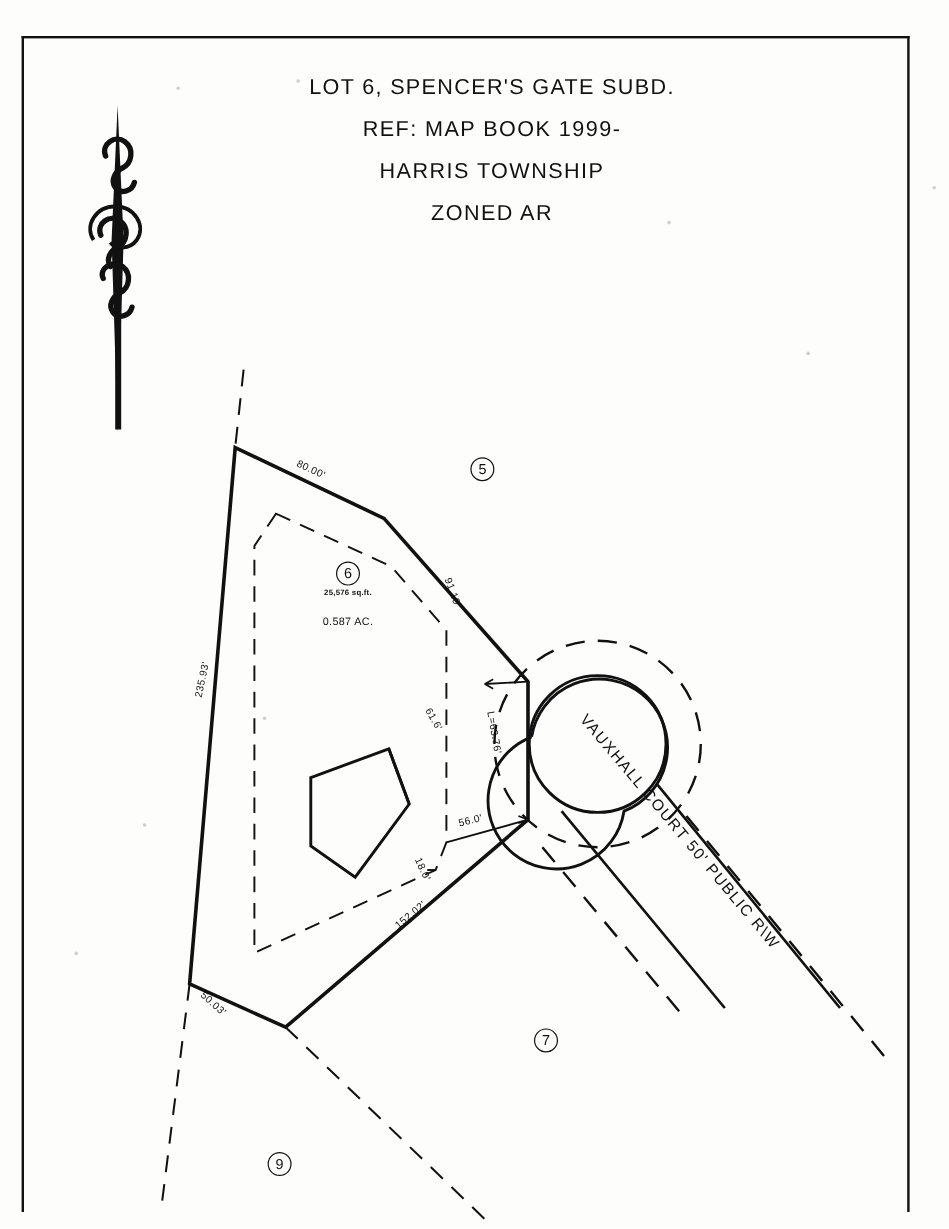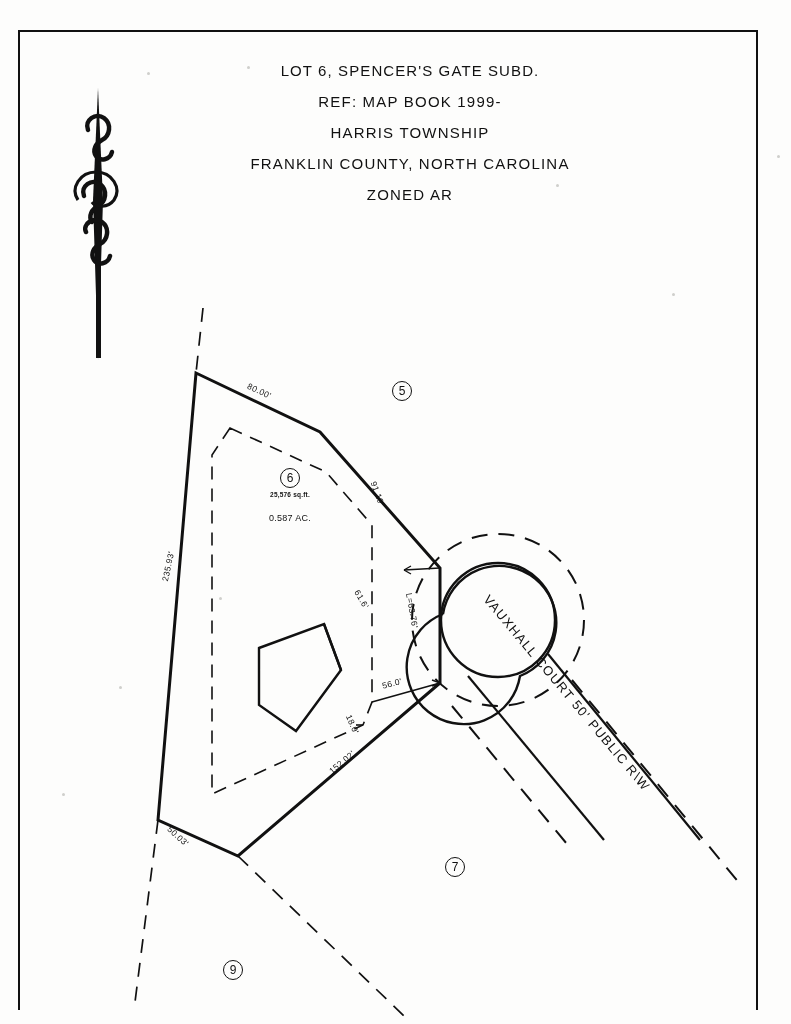--- a/index.html
+++ b/index.html
@@ -34,21 +34,21 @@
     width: 420px;
     text-align: center;
     color: #111;
   }
   .title-main {
     font-size: 12.5px;
     letter-spacing: 1.6px;
     margin-bottom: 48px;
   }
   .title-line {
-    font-size: 15px;
+    font-size: 18px;
     letter-spacing: 1.2px;
     margin-bottom: 14px;
   }
   .title-line.t1 { letter-spacing: 1.1px; }
   .svg-layer {
     position: absolute;
     left: 0;
     top: 0;
     width: 791px;
     height: 1024px;
@@ -113,21 +113,20 @@
   <div class="speck" style="left:672px;top:293px;width:3px;height:3px;"></div>
   <div class="speck" style="left:777px;top:155px;width:3px;height:3px;"></div>
   <div class="speck" style="left:119px;top:686px;width:3px;height:3px;"></div>
   <div class="speck" style="left:62px;top:793px;width:3px;height:3px;"></div>
   <div class="speck" style="left:219px;top:597px;width:3px;height:3px;"></div>
 
   <div class="title-block">
     <div class="title-line t1">LOT 6, SPENCER'S GATE SUBD.</div>
     <div class="title-line">REF: MAP BOOK 1999-</div>
     <div class="title-line">HARRIS TOWNSHIP</div>
-    <div class="title-line">FRANKLIN COUNTY, NORTH CAROLINA</div>
     <div class="title-line">ZONED AR</div>
   </div>
 
   <svg class="svg-layer" viewBox="0 0 791 1024">
 
     <g>
       <path d="M98 88 L103 200 L98 360 L93 200 Z" fill="#111"></path>
       <path d="M96 175 L101 175 L101 358 L96 358 Z" fill="#111"></path>
       <path d="M88 130 C84 120, 96 112, 104 118 C112 124, 110 136, 102 140 C96 143, 92 150, 96 156 C100 162, 110 160, 112 152" fill="none" stroke="#111" stroke-width="4.5" stroke-linecap="round"></path>
       <path d="M84 196 C80 186, 92 178, 100 184 C108 190, 106 202, 98 206 C92 209, 88 216, 92 222" fill="none" stroke="#111" stroke-width="4.5" stroke-linecap="round"></path>

